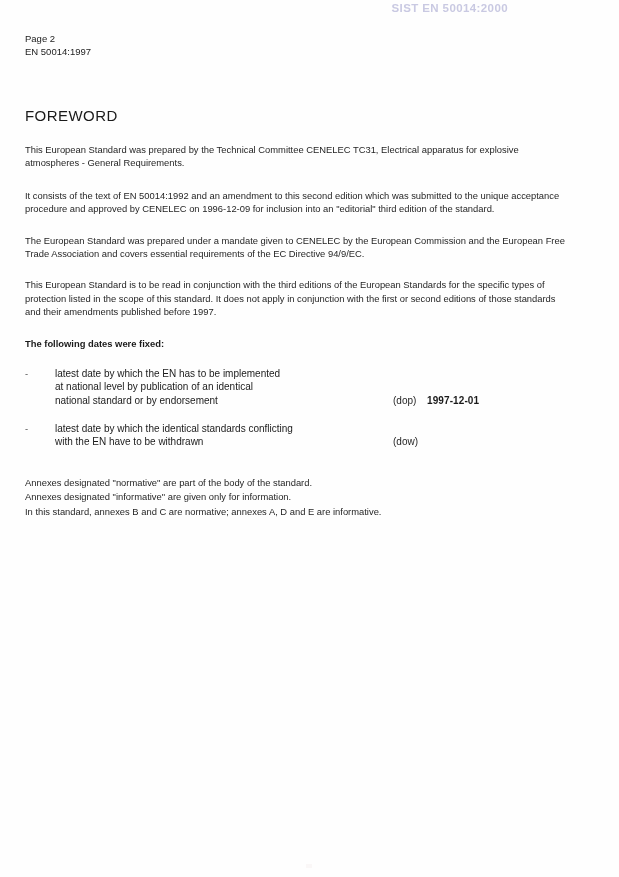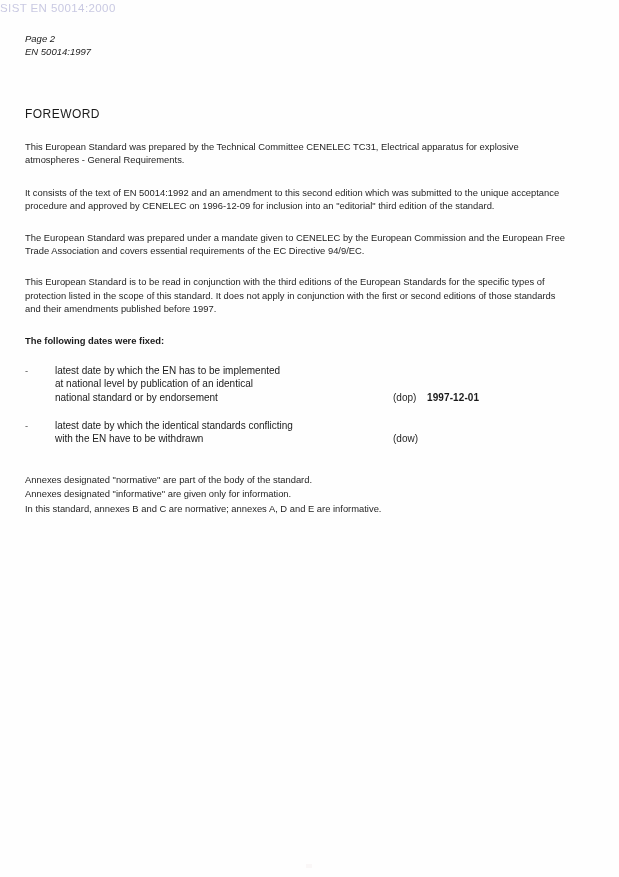--- a/index.html
+++ b/index.html
@@ -21,47 +21,47 @@
     inset: 0;
     background: #fefefe;
   }
 
   
   .watermark {
     position: absolute;
     top: 2px;
     left: 0;
     width: 508px;
-    text-align: left;
+    text-align: right;
     font-size: 11.5px;
-    font-weight: normal;
+    font-weight: bold;
     letter-spacing: 0.4px;
     color: #c9c9e2;
     user-select: none;
   }
 
   
   .doc {
     position: absolute;
     left: 25px;
     top: 33px;
     width: 548px;
   }
 
   .pageref {
     font-size: 9.5px;
     line-height: 12.6px;
     color: #222;
     margin: 0 0 0 0;
   }
-  .pageref div { white-space: nowrap; font-style: italic; }
+  .pageref div { white-space: nowrap; }
 
   .section-title {
     margin: 49px 0 0 0;
-    font-size: 12px;
+    font-size: 15px;
     letter-spacing: 0.45px;
     color: #1a1a1a;
   }
 
   p.para {
     margin: 19px 0 0 0;
     font-size: 9.4px;
     line-height: 13.2px;
     color: #1f1f1f;
     text-align: left;

